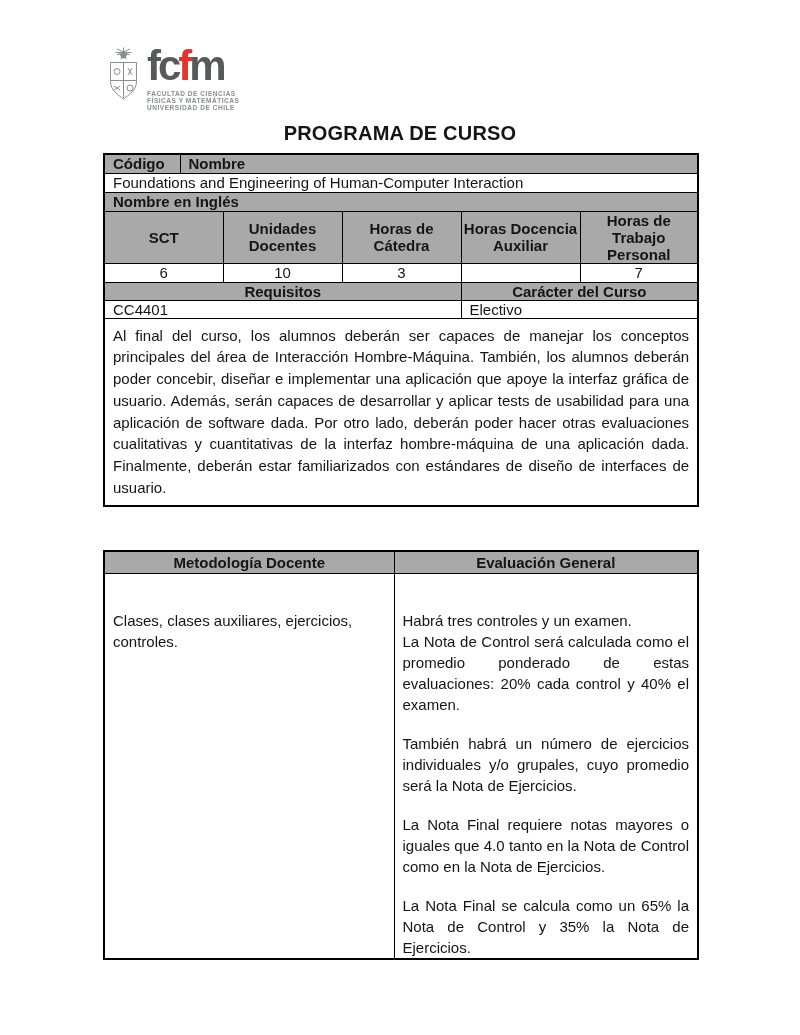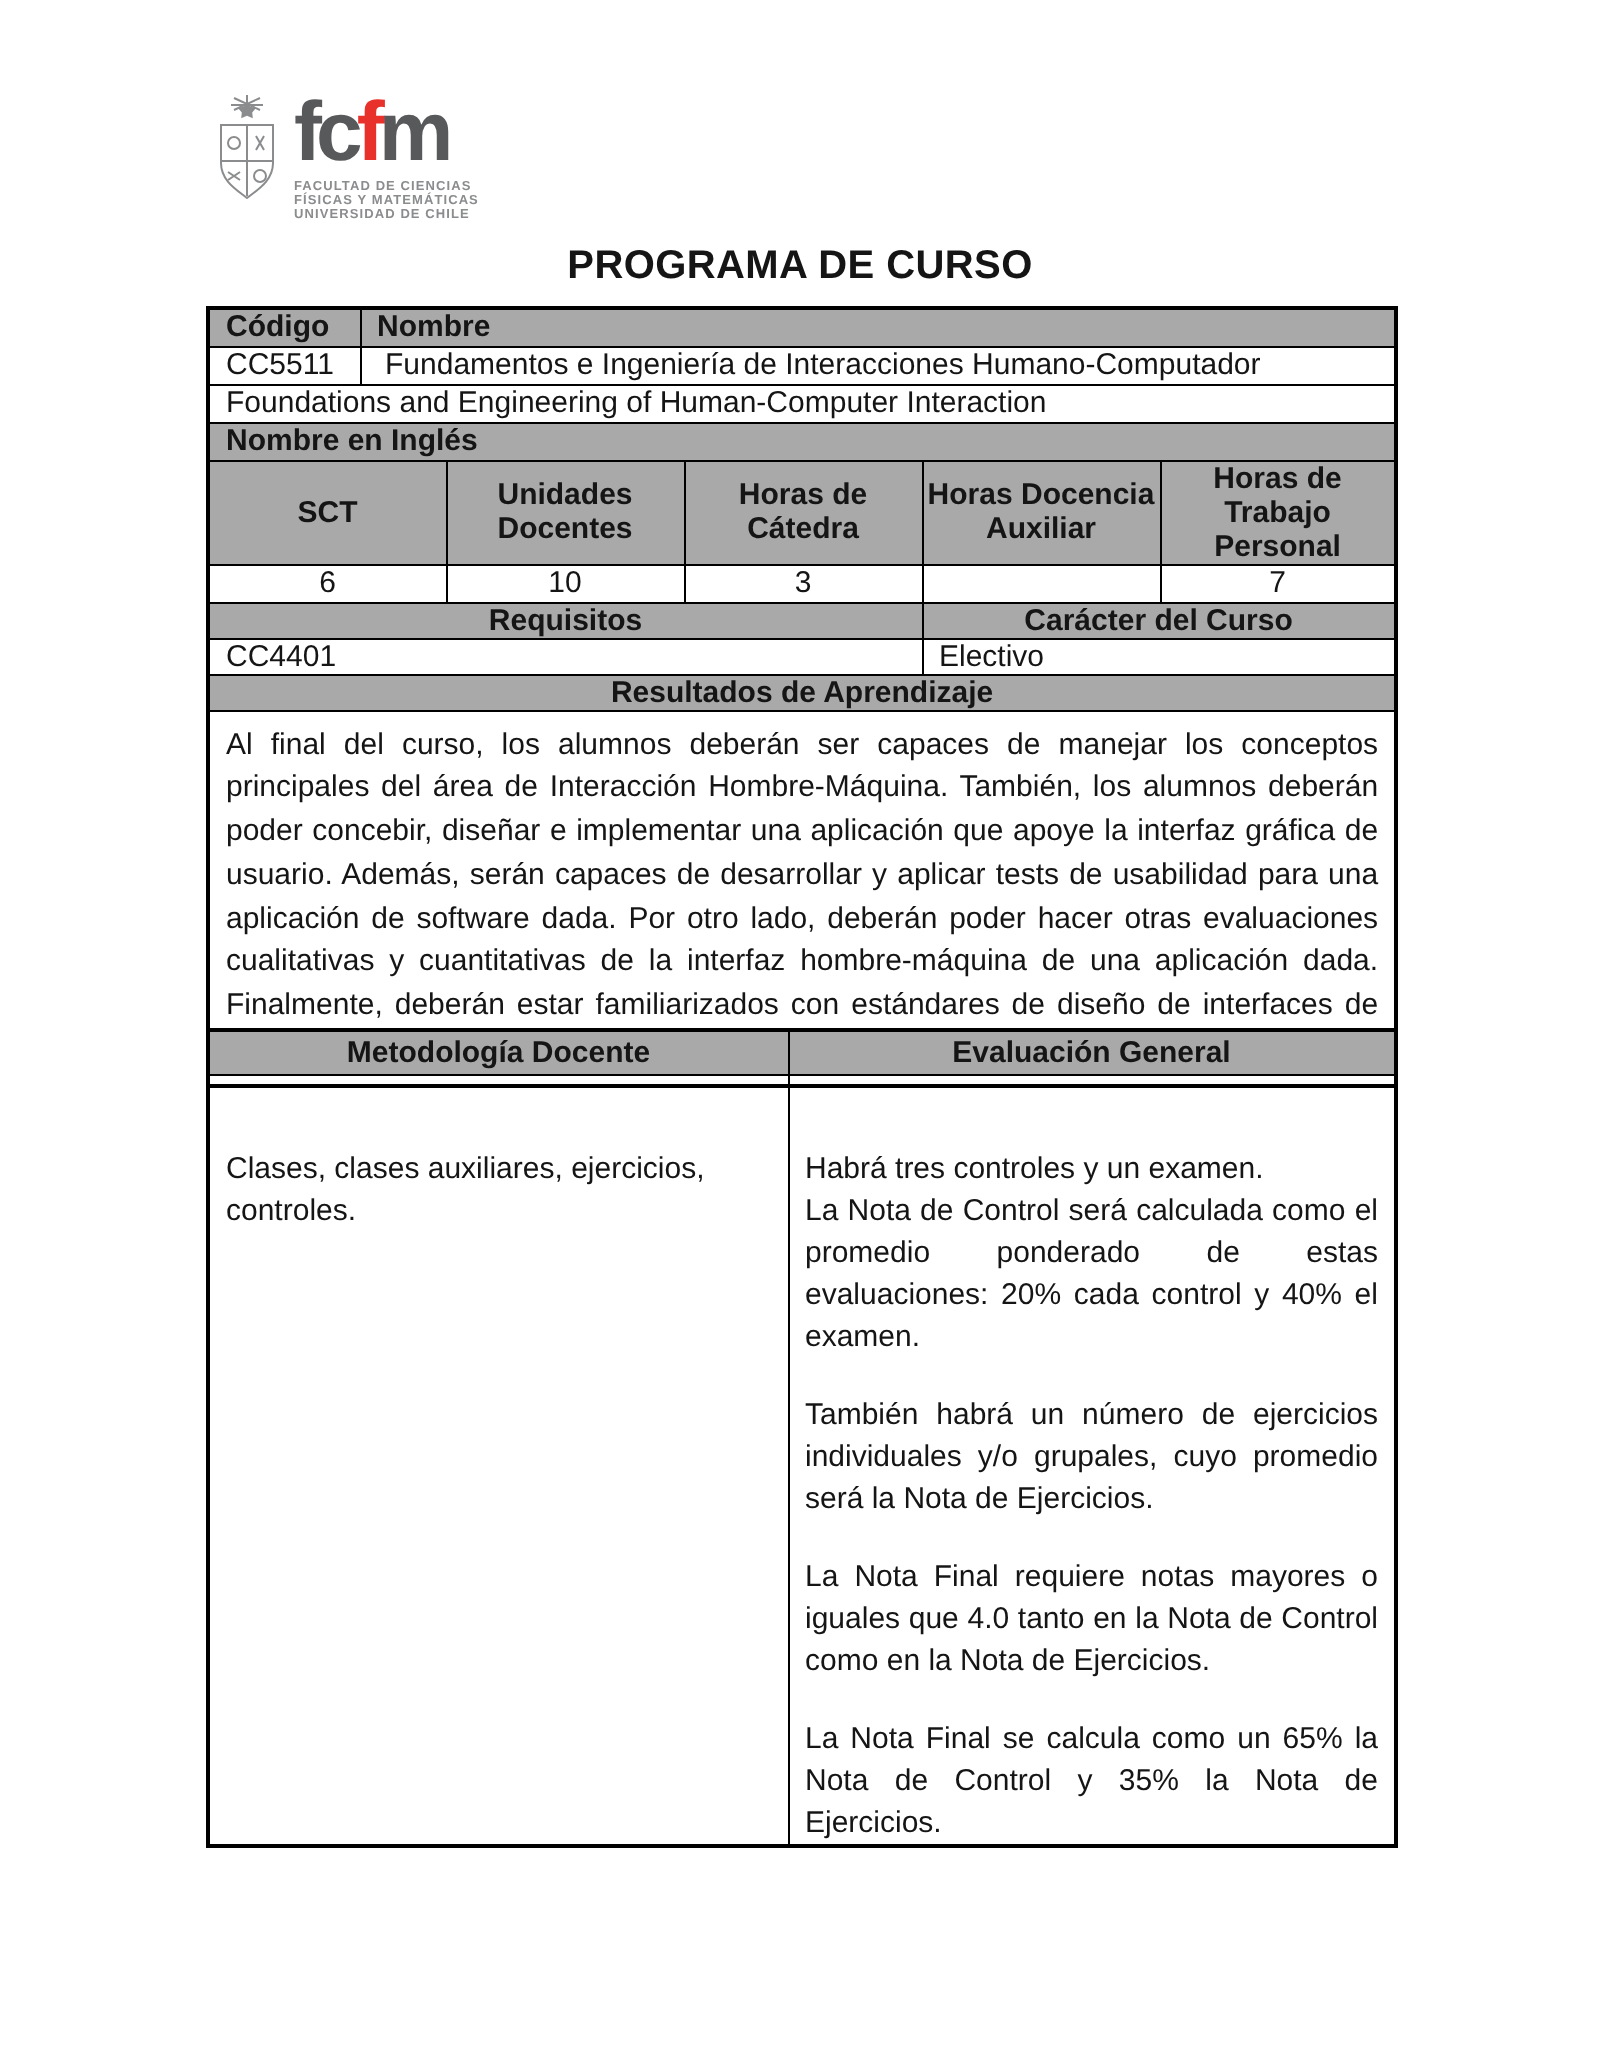--- a/index.html
+++ b/index.html
@@ -36,21 +36,21 @@
   .doc-title{
     position:absolute;top:122px;left:0;width:100%;text-align:center;
     font-size:20px;font-weight:bold;letter-spacing:0.2px;
   }
 
   
   table{border-collapse:collapse;table-layout:fixed;position:absolute;left:103px;width:594px;}
   table{border:2px solid var(--border-color);}
   td{border:1px solid var(--border-color);font-size:15px;padding:0 2px;overflow:hidden;vertical-align:middle;}
   .t1{top:153px;}
-  .t2{top:514px;}
+  .t2{top:550px;}
 
   .g{background:var(--header-bg);font-weight:bold;}
   .c{text-align:center;}
   .l8{text-align:left;padding-left:8px;}
   .l12{text-align:left;padding-left:12px;}
 
   .para-cell{vertical-align:top;padding:6px 8px;}
   .para{margin:0;text-align:justify;line-height:21.8px;}
 
   .t2 .hdr td{height:22px;}
@@ -98,24 +98,20 @@
       <col style="width:119px">
         <col style="width:119px">
         <col style="width:118px">
     </colgroup>
     <tbody>
         <tr style="height:19px">
       <td class="g l8">Código</td>
       <td class="g l8" colspan="5">Nombre</td>
     </tr>
     <tr style="height:19px">
-      <td class="l8">CC5511</td>
-      <td class="l12" colspan="5">Fundamentos e Ingeniería de Interacciones Humano-Computador</td>
-    </tr>
-    <tr style="height:19px">
       <td class="l8" colspan="6">Foundations and Engineering of Human-Computer Interaction</td>
     </tr>
     <tr style="height:19px">
       <td class="g l8" colspan="6">Nombre en Inglés</td>
     </tr>
     <tr style="height:38px">
       <td class="g c" colspan="2">SCT</td>
       <td class="g c">Unidades Docentes</td>
       <td class="g c">Horas de Cátedra</td>
       <td class="g c">Horas Docencia Auxiliar</td>
@@ -128,23 +124,20 @@
       <td class="c"></td>
       <td class="c">7</td>
     </tr>
     <tr style="height:18px">
       <td class="g c" colspan="4">Requisitos</td>
       <td class="g c" colspan="2">Carácter del Curso</td>
     </tr>
     <tr style="height:18px">
       <td class="l8" colspan="4">CC4401</td>
       <td class="l8" colspan="2">Electivo</td>
-    </tr>
-    <tr style="height:18px">
-      <td class="g c" colspan="6">Resultados de Aprendizaje</td>
     </tr>
     <tr style="height:177px">
       <td class="para-cell" colspan="6">
         <p class="para">Al final del curso, los alumnos deberán ser capaces de manejar los conceptos principales del área de Interacción Hombre-Máquina. También, los alumnos deberán poder concebir, diseñar e implementar una aplicación que apoye la interfaz gráfica de usuario. Además, serán capaces de desarrollar y aplicar tests de usabilidad para una aplicación de software dada. Por otro lado, deberán poder hacer otras evaluaciones cualitativas y cuantitativas de la interfaz hombre-máquina de una aplicación dada. Finalmente, deberán estar familiarizados con estándares de diseño de interfaces de usuario.</p>
       </td>
     </tr>
   </tbody>
     </table>
 
   <table class="t2">

